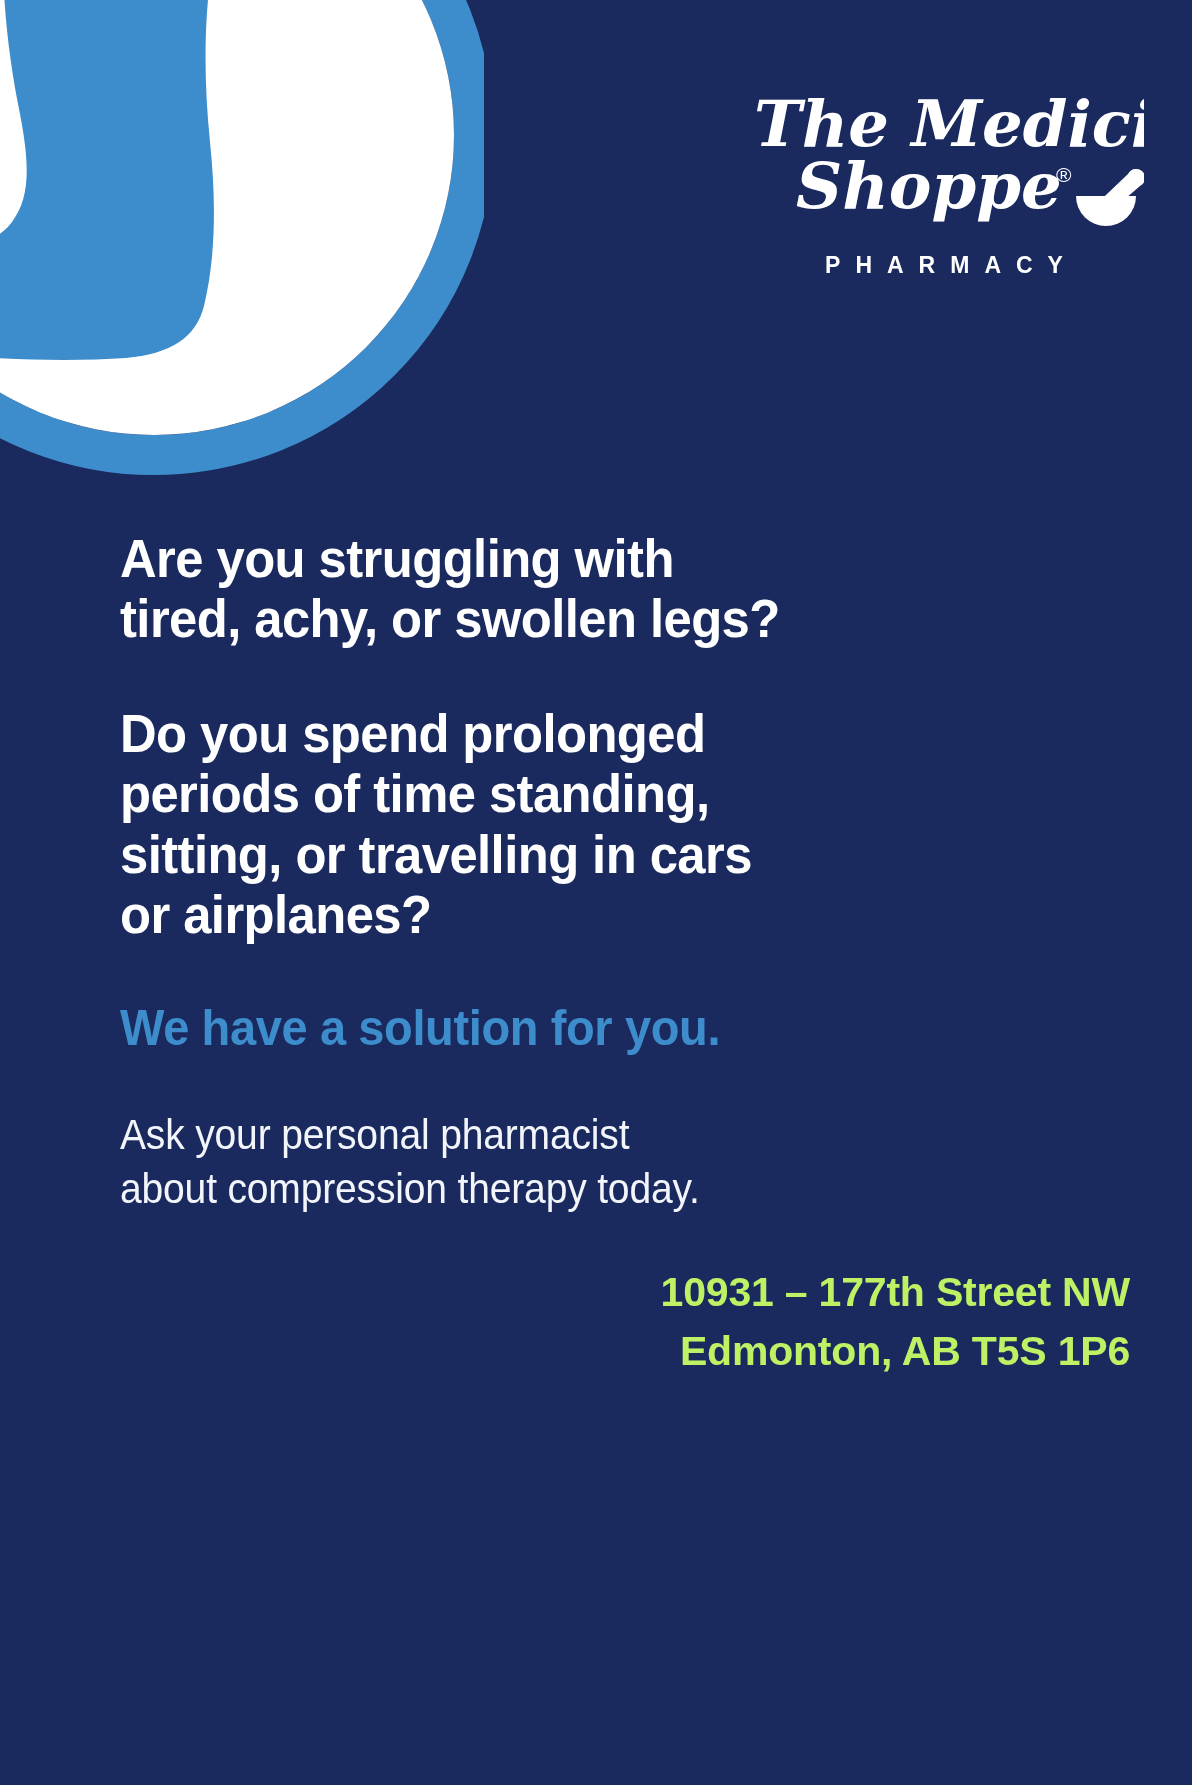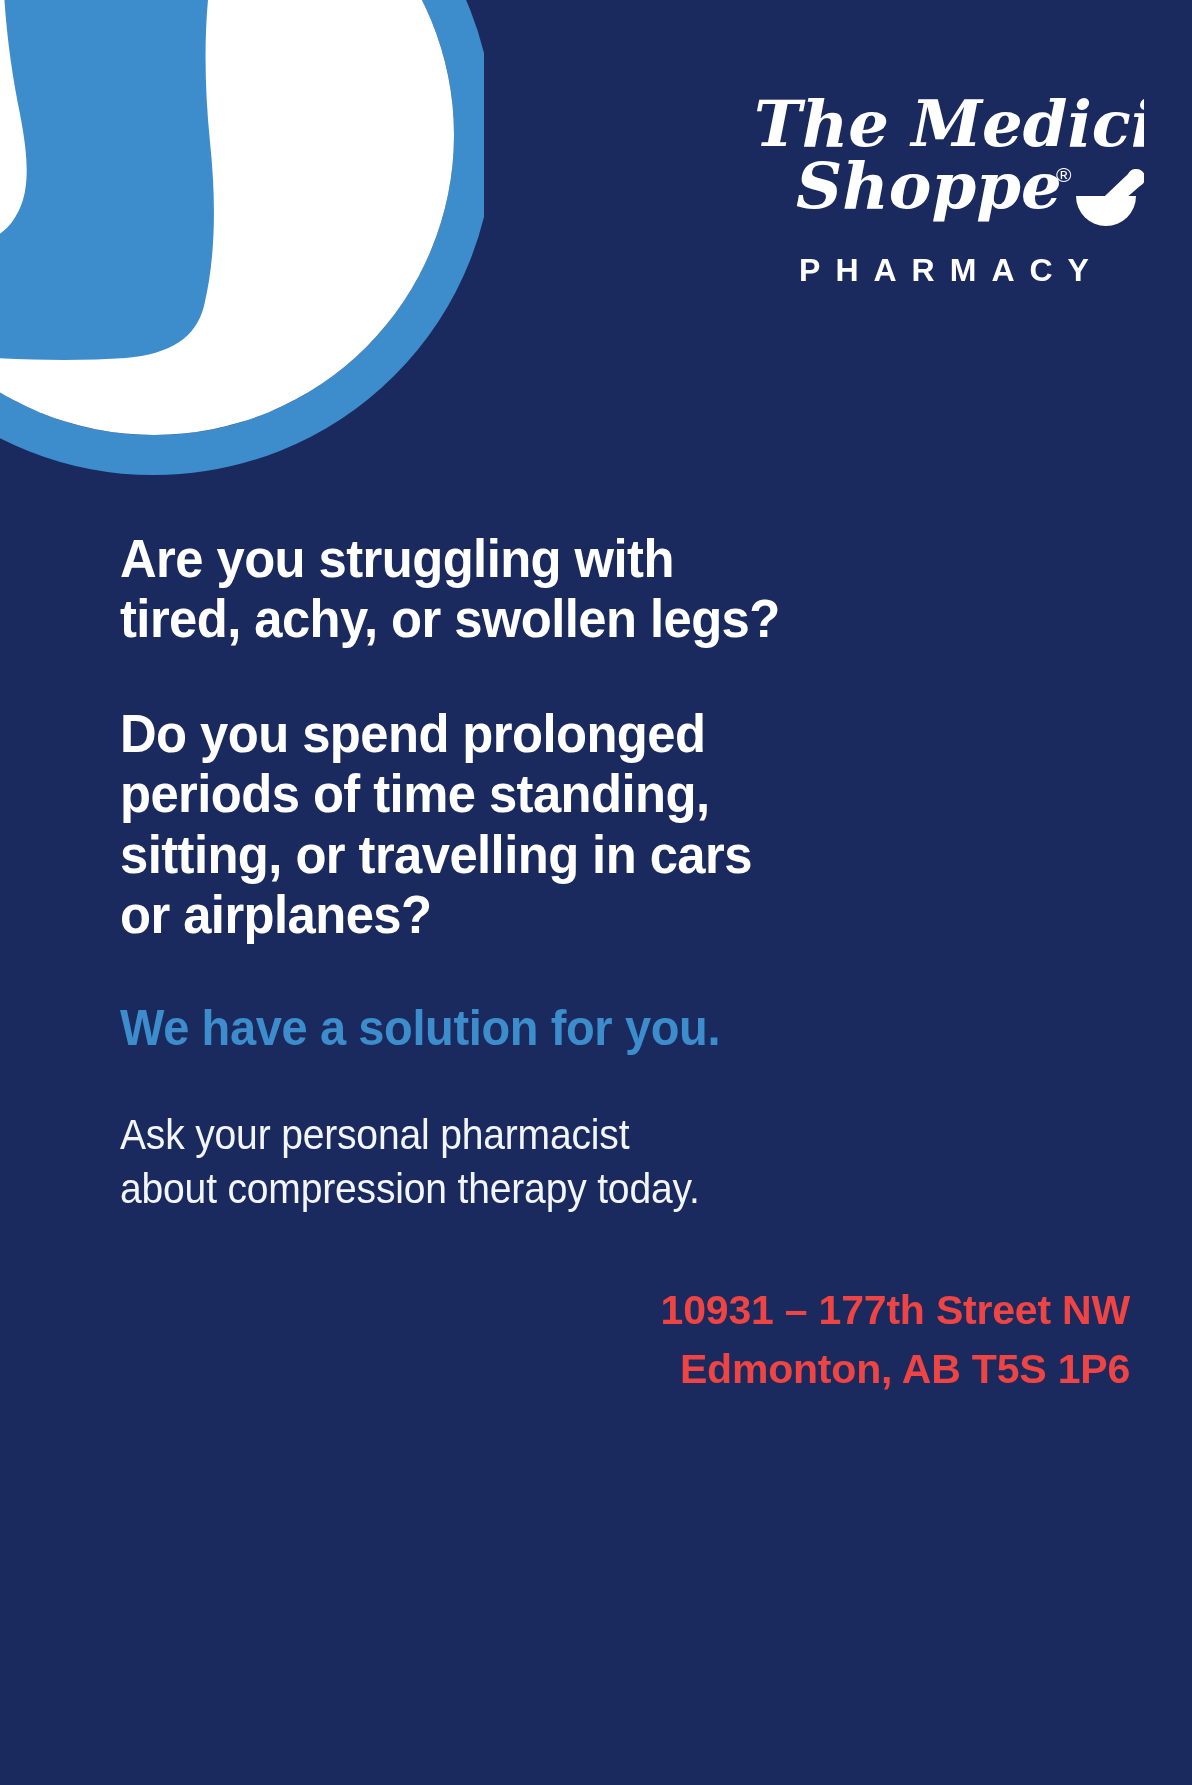--- a/index.html
+++ b/index.html
@@ -41,21 +41,21 @@
     position: relative;
     width: 400px;
     height: 170px;
   }
   .logo-mark svg { display: block; width: 100%; height: 100%; }
   .logo-pharmacy {
     margin-top: 6px;
     color: #ffffff;
     font-family: "Liberation Sans", "DejaVu Sans", sans-serif;
     font-weight: bold;
-    font-size: 32px;
+    font-size: 23px;
     letter-spacing: 15px;
     text-indent: 15px;
     line-height: 1;
     white-space: nowrap;
   }
 
   
   .content {
     position: absolute;
     left: 120px;
@@ -95,23 +95,23 @@
     font-weight: normal;
     font-size: 42px;
     line-height: 1.28;
     letter-spacing: -0.2px;
     transform: scaleX(0.93);
     transform-origin: left top;
     white-space: pre-line;
   }
 
   .address-block {
-    margin-top: 66px;
+    margin-top: 48px;
     text-align: right;
-    color: #ef4444;
+    color: #bef264;
     font-weight: bold;
     font-size: 41px;
     line-height: 1.42;
     letter-spacing: -0.2px;
     padding-right: 2px;
   }
   .address-line { display: block; }
 </style>
 </head>
 <body>

